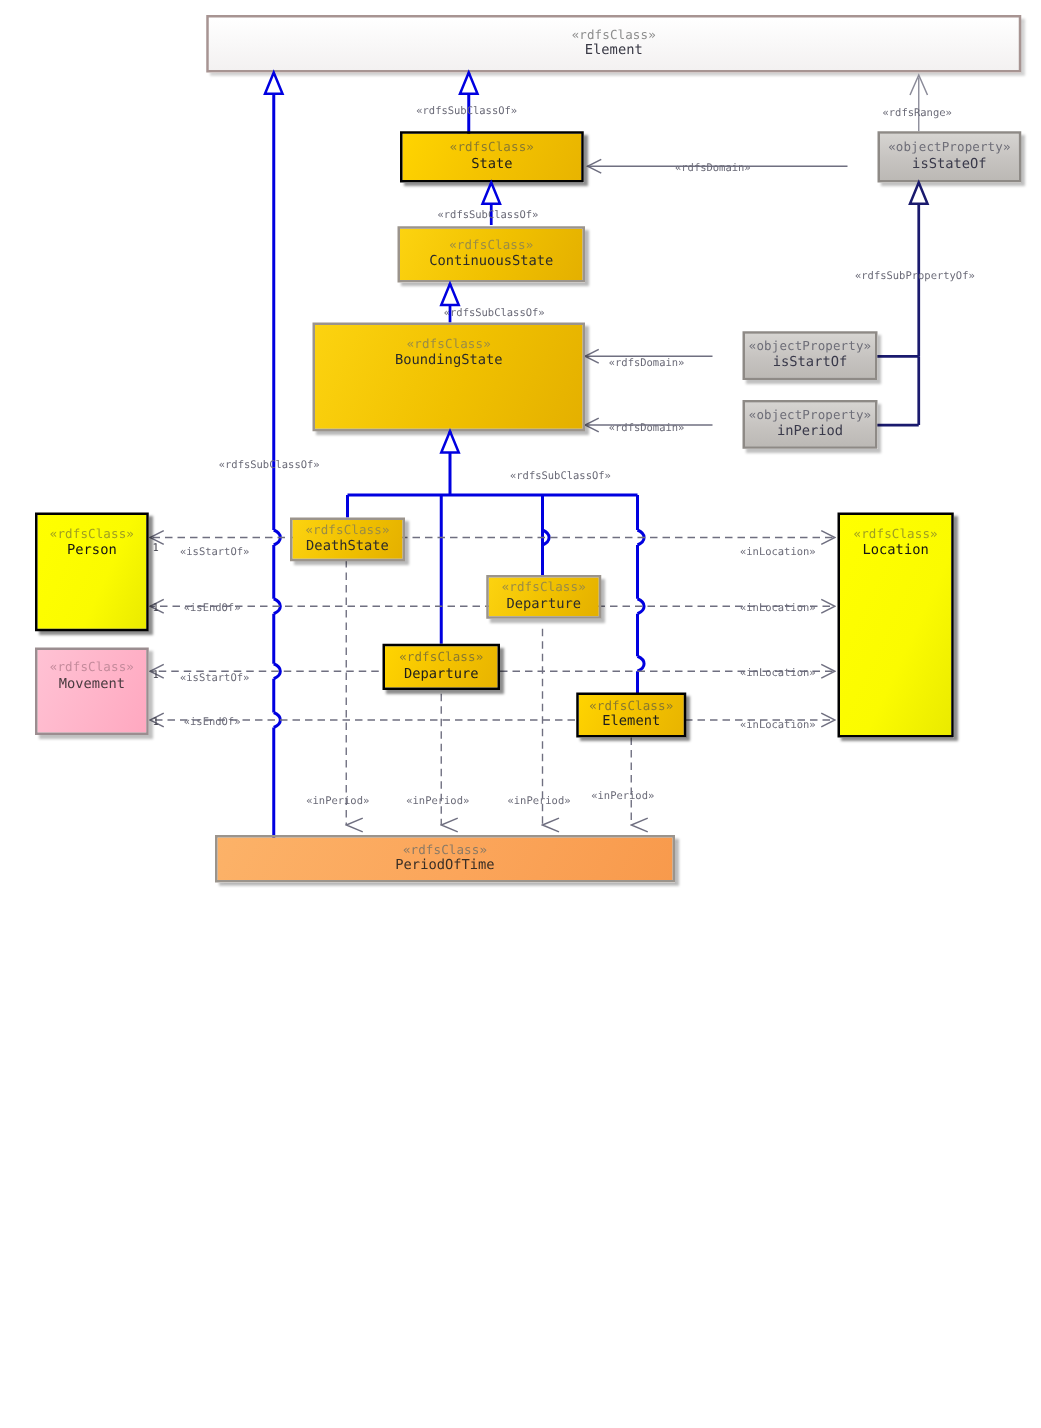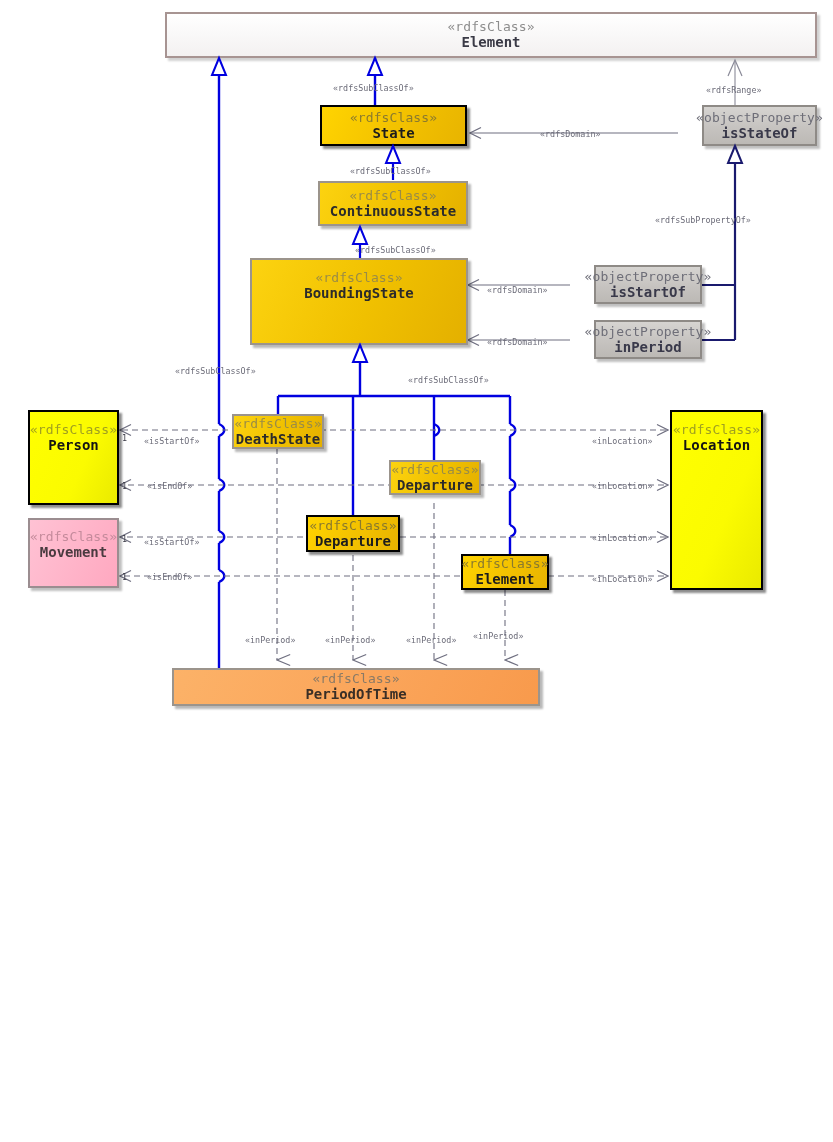--- a/index.html
+++ b/index.html
@@ -3,22 +3,22 @@
 <meta charset="utf-8">
 <style>
   html,body{margin:0;padding:0;background:#ffffff;}
   body{font-family:"DejaVu Sans Mono","Liberation Mono",monospace;}
   #canvas{position:relative;width:833px;height:1142px;background:#fff;overflow:hidden;}
 
   
   .node{position:absolute;box-sizing:border-box;display:flex;flex-direction:column;
         align-items:center;justify-content:center;text-align:center;line-height:1.18;
         z-index:6;}
-  .node .stereo{font-size:13px;color:#7a7a7a;letter-spacing:.1px;white-space:nowrap;}
-  .node .nm{font-size:14px;font-weight:bold;color:#2b2b3c;white-space:nowrap;}
+  .node .stereo{font-size:10px;color:#7a7a7a;letter-spacing:.1px;white-space:nowrap;}
+  .node .nm{font-size:11px;font-weight:normal;color:#2b2b3c;white-space:nowrap;}
 
   
   .n-element{background:linear-gradient(180deg,#ffffff 0%,#f3f1f1 100%);
              border:2px solid #a79492;box-shadow:3px 3px 2px rgba(0,0,0,.18);}
   .n-element .stereo{color:#8d8d8d;}
   .n-element .nm{color:#3a3a46;}
 
   .n-goldblack{background:linear-gradient(115deg,#ffd400 0%,#f4c300 48%,#e8b400 100%);
                border:2.5px solid #000;box-shadow:3px 3px 2px rgba(0,0,0,.45);}
   .n-goldblack .stereo{color:#8a7a2e;}
@@ -240,21 +240,21 @@
   <div class="elabel" style="left:408px;top:375px;">«rdfsSubClassOf»</div>
 
   <div class="elabel" style="left:706px;top:85px;">«rdfsRange»</div>
 
   <div class="elabel" style="left:540px;top:129px;">«rdfsDomain»</div>
 
   <div class="elabel" style="left:487px;top:285px;">«rdfsDomain»</div>
 
   <div class="elabel" style="left:487px;top:337px;">«rdfsDomain»</div>
 
-  <div class="elabel" style="left:655px;top:215px;">«rdfsSubPropertyOf»</div>
+  <div class="elabel" style="left:684px;top:215px;">«rdfsSubPropertyOf»</div>
 
   <div class="elabel" style="left:144px;top:436px;">«isStartOf»</div>
   <div class="mult" style="left:122px;top:433px;">1</div>
 
   <div class="elabel" style="left:147px;top:481px;">«isEndOf»</div>
   <div class="mult" style="left:122px;top:481px;">1</div>
 
   <div class="elabel" style="left:144px;top:537px;">«isStartOf»</div>
   <div class="mult" style="left:122px;top:534px;">1</div>
 

